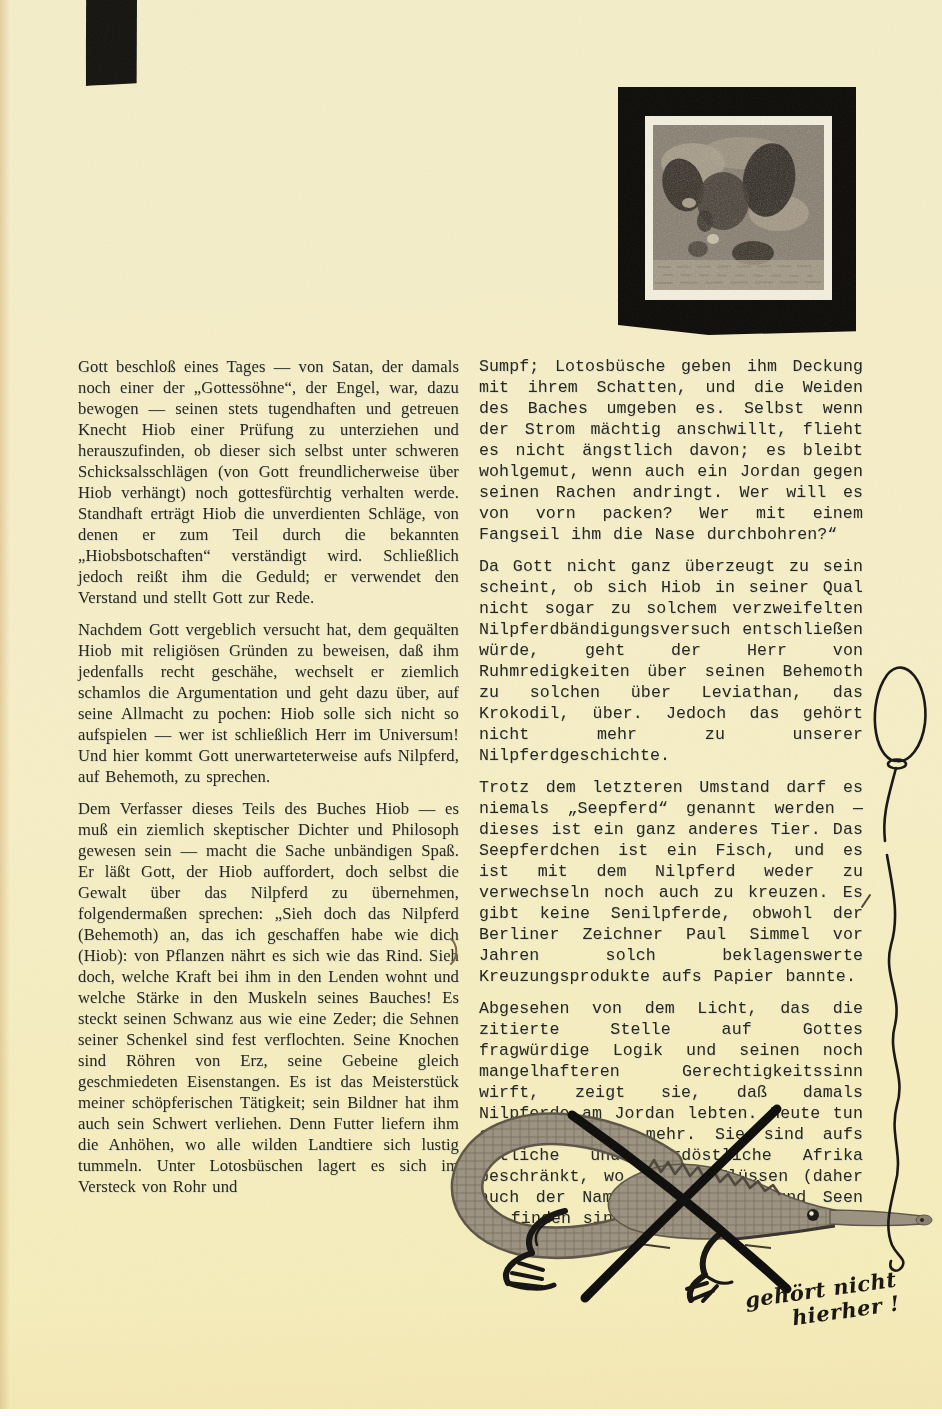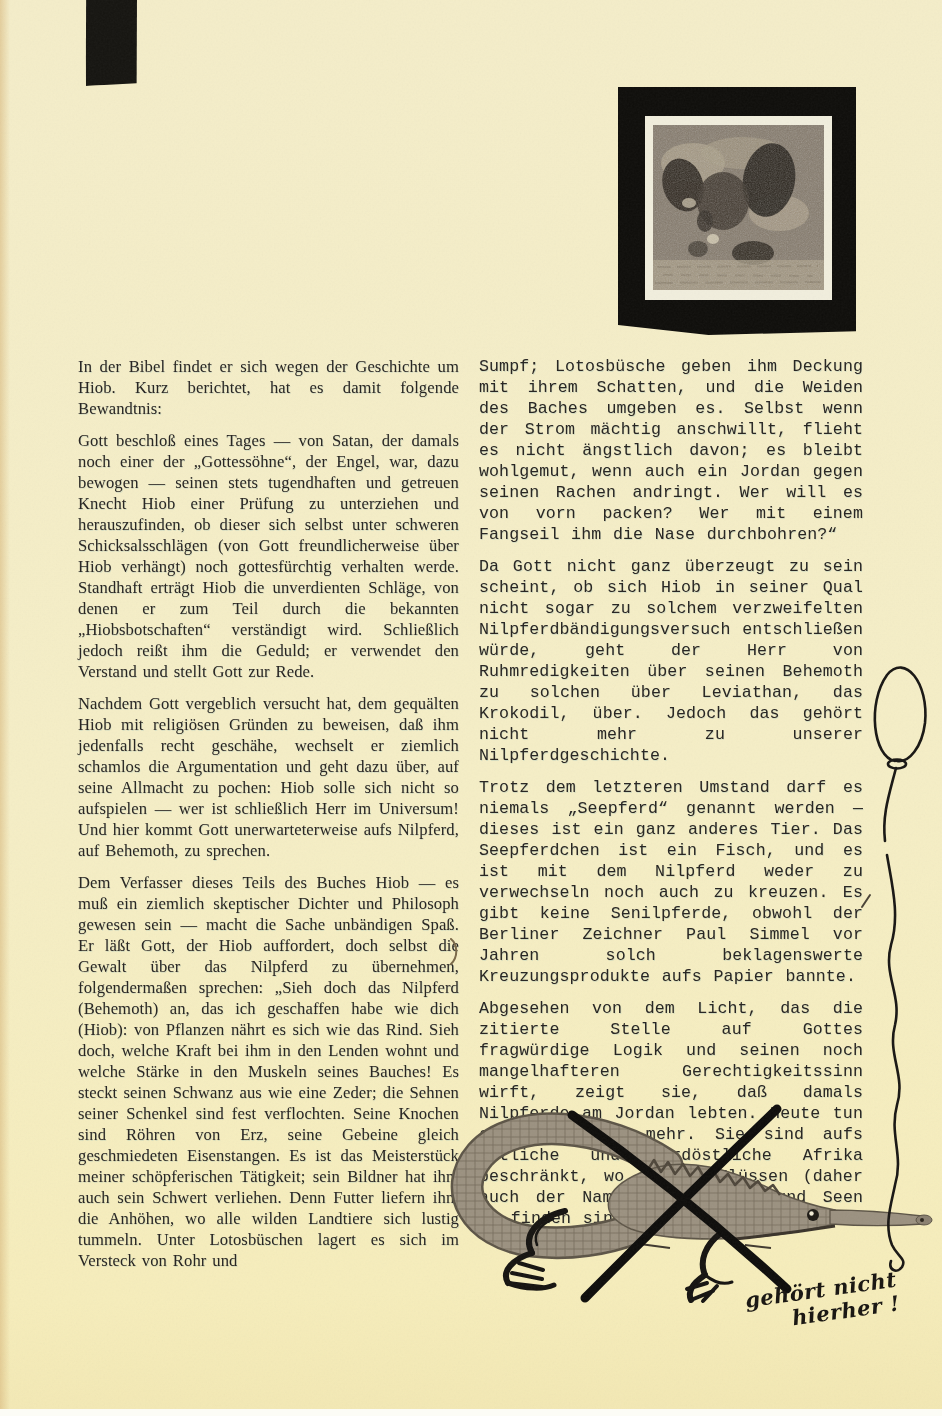--- a/index.html
+++ b/index.html
@@ -91,21 +91,20 @@
           <line x1="4" y1="142" x2="165" y2="141" stroke-dasharray="14 6"></line>
           <line x1="10" y1="150" x2="160" y2="151" stroke-dasharray="10 8"></line>
           <line x1="2" y1="158" x2="168" y2="157" stroke-dasharray="18 7"></line>
         </g>
         <rect x="0" y="0" width="171" height="165" filter="url(#grain)" opacity="0.35"></rect>
       </svg>
     </div>
   </div>
 
   <div class="col col-left">
-    <p>In der Bibel findet er sich wegen der Geschichte um Hiob. Kurz berichtet, hat es damit folgende Bewandtnis:</p>
     <p>Gott beschloß eines Tages — von Satan, der damals noch einer der „Gottessöhne“, der Engel, war, dazu bewogen — seinen stets tugendhaften und getreuen Knecht Hiob einer Prüfung zu unterziehen und herauszufinden, ob dieser sich selbst unter schweren Schicksalsschlägen (von Gott freundlicherweise über Hiob verhängt) noch gottesfürchtig verhalten werde. Standhaft erträgt Hiob die unverdienten Schläge, von denen er zum Teil durch die bekannten „Hiobsbotschaften“ verständigt wird. Schließlich jedoch reißt ihm die Geduld; er verwendet den Verstand und stellt Gott zur Rede.</p>
     <p>Nachdem Gott vergeblich versucht hat, dem gequälten Hiob mit religiösen Gründen zu beweisen, daß ihm jedenfalls recht geschähe, wechselt er ziemlich schamlos die Argumentation und geht dazu über, auf seine Allmacht zu pochen: Hiob solle sich nicht so aufspielen — wer ist schließlich Herr im Universum! Und hier kommt Gott unerwarteterweise aufs Nilpferd, auf Behemoth, zu sprechen.</p>
     <p>Dem Verfasser dieses Teils des Buches Hiob — es muß ein ziemlich skeptischer Dichter und Philosoph gewesen sein — macht die Sache unbändigen Spaß. Er läßt Gott, der Hiob auffordert, doch selbst die Gewalt über das Nilpferd zu übernehmen, folgendermaßen sprechen: „Sieh doch das Nilpferd (Behemoth) an, das ich geschaffen habe wie dich (Hiob): von Pflanzen nährt es sich wie das Rind. Sieh doch, welche Kraft bei ihm in den Lenden wohnt und welche Stärke in den Muskeln seines Bauches! Es steckt seinen Schwanz aus wie eine Zeder; die Sehnen seiner Schenkel sind fest verflochten. Seine Knochen sind Röhren von Erz, seine Gebeine gleich geschmiedeten Eisenstangen. Es ist das Meisterstück meiner schöpferischen Tätigkeit; sein Bildner hat ihm auch sein Schwert verliehen. Denn Futter liefern ihm die Anhöhen, wo alle wilden Landtiere sich lustig tummeln. Unter Lotosbüschen lagert es sich im Versteck von Rohr und</p>
   </div>
 
   <div class="col col-right">
     <p>Sumpf; Lotosbüsche geben ihm Deckung mit ihrem Schatten, und die Weiden des Baches umgeben es. Selbst wenn der Strom mächtig anschwillt, flieht es nicht ängstlich davon; es bleibt wohlgemut, wenn auch ein Jordan gegen seinen Rachen andringt. Wer will es von vorn packen? Wer mit einem Fangseil ihm die Nase durchbohren?“</p>
     <p>Da Gott nicht ganz überzeugt zu sein scheint, ob sich Hiob in seiner Qual nicht sogar zu solchem verzweifelten Nilpferdbändigungsversuch entschließen würde, geht der Herr von Ruhmredigkeiten über seinen Behemoth zu solchen über Leviathan, das Krokodil, über. Jedoch das gehört nicht mehr zu unserer Nilpferdgeschichte.</p>
     <p>Trotz dem letzteren Umstand darf es niemals „Seepferd“ genannt werden — dieses ist ein ganz anderes Tier. Das Seepferdchen ist ein Fisch, und es ist mit dem Nilpferd weder zu verwechseln noch auch zu kreuzen. Es gibt keine Senilpferde, obwohl der Berliner Zeichner Paul Simmel vor Jahren solch beklagenswerte Kreuzungsprodukte aufs Papier bannte.</p>
     <p>Abgesehen von dem Licht, das die zitierte Stelle auf Gottes fragwürdige Logik und seinen noch mangelhafteren Gerechtigkeitssinn wirft, zeigt sie, daß damals Nilpferde am Jordan lebten. Heute tun sie das nicht mehr. Sie sind aufs östliche und nordöstliche Afrika beschränkt, wo sie in Flüssen (daher auch der Name „Flußpferd“) und Seen zu finden sind.</p>

